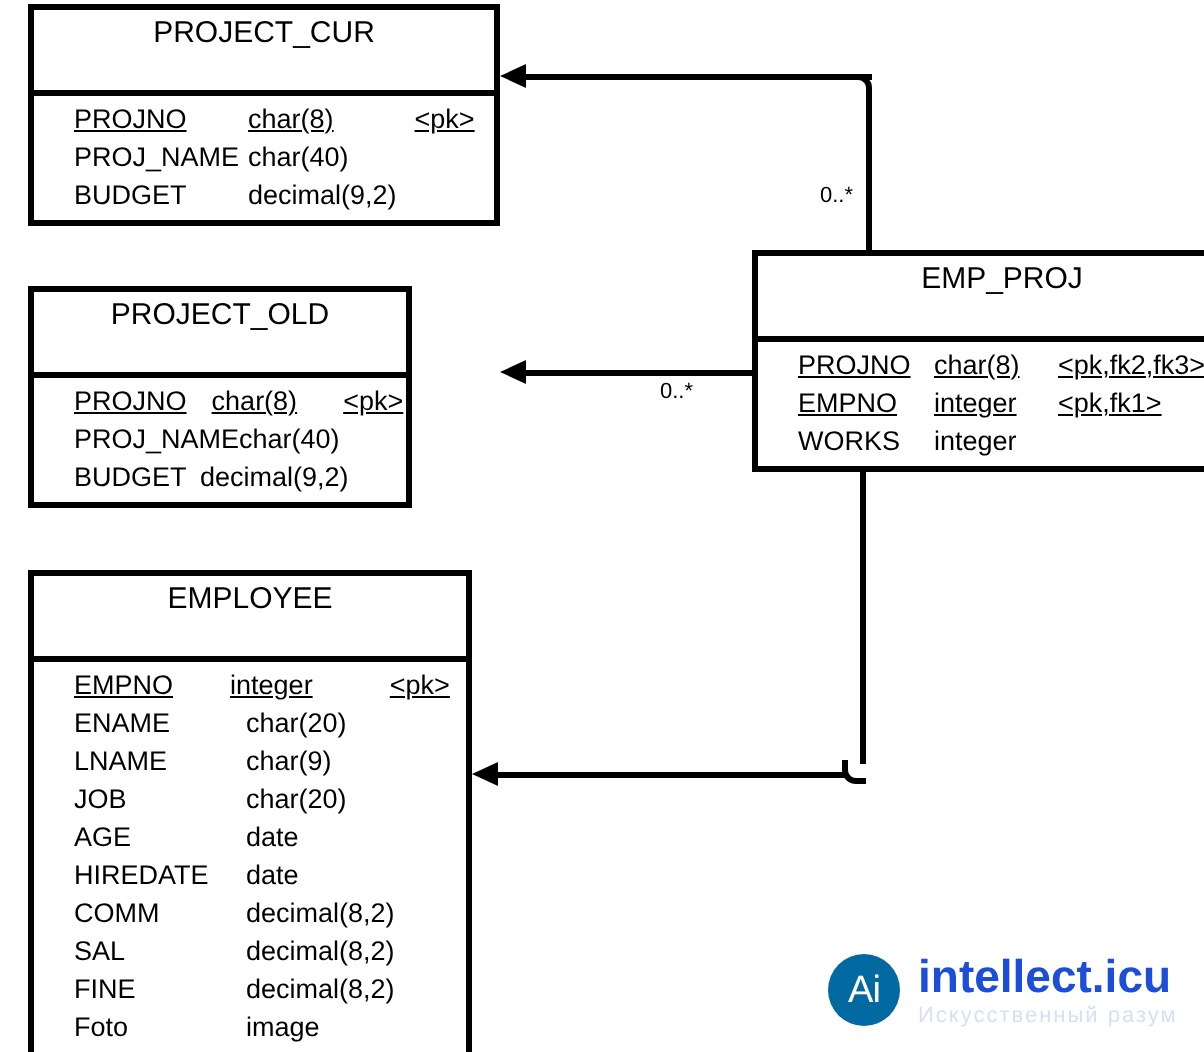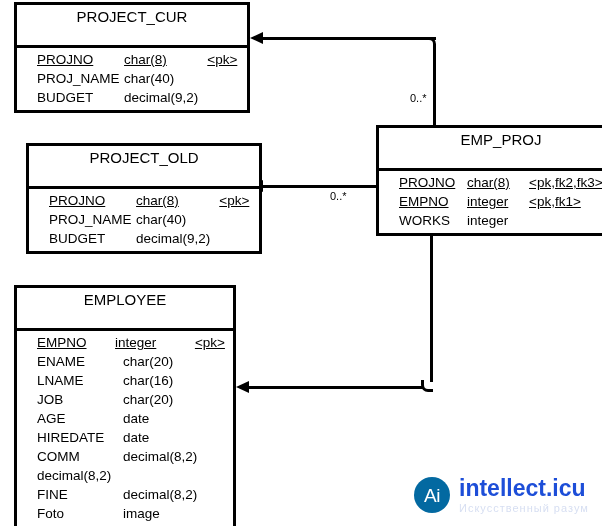--- a/index.html
+++ b/index.html
@@ -168,21 +168,21 @@
         <span class="attr-key"></span>
       </div>
       <div class="attr-row">
         <span class="attr-name">BUDGET</span>
         <span class="attr-type">decimal(9,2)</span>
         <span class="attr-key"></span>
       </div>
     </div>
   </div>
 
-  <div class="entity proj" style="left:26px; top:143px; width:236px;">
+  <div class="entity proj" style="left:14px; top:143px; width:192px;">
     <div class="entity-title">PROJECT_OLD</div>
     <div class="attr-list">
       <div class="attr-row">
         <span class="attr-name u">PROJNO</span>
         <span class="attr-type u">char(8)</span>
         <span class="attr-key u">&lt;pk&gt;</span>
       </div>
       <div class="attr-row">
         <span class="attr-name">PROJ_NAME</span>
         <span class="attr-type">char(40)</span>
@@ -224,39 +224,40 @@
         <span class="attr-name u">EMPNO</span>
         <span class="attr-type u">integer</span>
         <span class="attr-key u">&lt;pk&gt;</span>
       </div>
       <div class="attr-row">
         <span class="attr-name">ENAME</span>
         <span class="attr-type">char(20)</span>
       </div>
       <div class="attr-row">
         <span class="attr-name">LNAME</span>
-        <span class="attr-type">char(16)</span>
+        <span class="attr-type">char(9)</span>
       </div>
       <div class="attr-row">
         <span class="attr-name">JOB</span>
         <span class="attr-type">char(20)</span>
       </div>
       <div class="attr-row">
         <span class="attr-name">AGE</span>
         <span class="attr-type">date</span>
       </div>
       <div class="attr-row">
         <span class="attr-name">HIREDATE</span>
         <span class="attr-type">date</span>
       </div>
       <div class="attr-row">
         <span class="attr-name">COMM</span>
         <span class="attr-type">decimal(8,2)</span>
       </div>
       <div class="attr-row">
+        <span class="attr-name">SAL</span>
         <span class="attr-type">decimal(8,2)</span>
       </div>
       <div class="attr-row">
         <span class="attr-name">FINE</span>
         <span class="attr-type">decimal(8,2)</span>
       </div>
       <div class="attr-row">
         <span class="attr-name">Foto</span>
         <span class="attr-type">image</span>
       </div>

